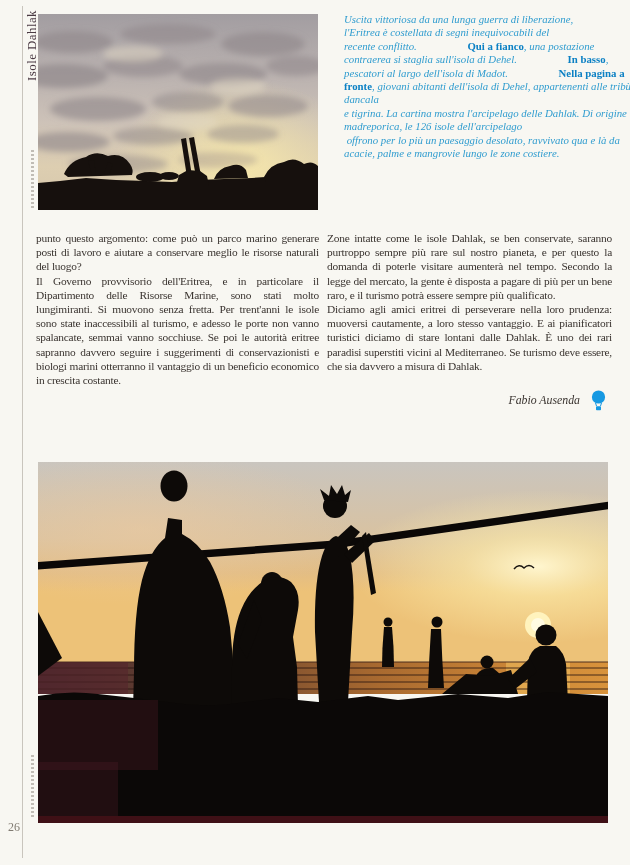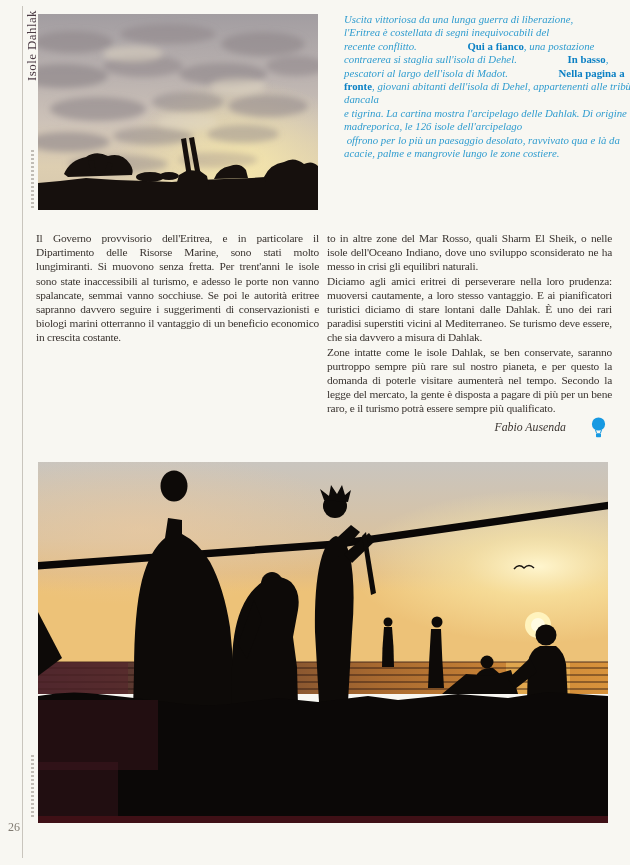--- a/index.html
+++ b/index.html
@@ -20,22 +20,22 @@
   .credit-bottom{left:31px;top:755px;height:62px;}
   .caption{position:absolute;left:344px;top:13px;width:296px;
         font-size:10.8px;line-height:13.4px;color:#2f9ccf;white-space:pre-wrap;}
   .seg-italic{font-style:italic;}
   .seg-bold{font-style:normal;font-weight:bold;color:#0b80c4;padding-left:48px;}
   .column{position:absolute;top:231px;font-size:11.4px;line-height:14.2px;
         letter-spacing:-0.22px;color:#3a3430;}
   .column p{margin:0;text-align:justify;}
   .column-left{left:36px;width:283px;}
   .column-right{left:327px;width:285px;}
-  .byline-row{display:flex;justify-content:flex-end;align-items:center;gap:25px;
-        padding-right:6px;margin-top:1px;}
+  .byline-row{display:flex;justify-content:flex-end;align-items:center;gap:11px;
+        padding-right:6px;margin-top:17px;}
   .byline{font-style:italic;font-size:11.8px;letter-spacing:0;color:#3a3430;}
 </style>
 </head>
 <body>
 
 <div class="page">
 
   <div class="sidebar-rule"></div>
   <div class="section-label">Isole Dahlak</div>
   <div class="page-number">26</div>
@@ -101,27 +101,27 @@
     </svg>
   </div>
 
   <div class="caption"><span class="seg-italic">Uscita vittoriosa da una lunga guerra di liberazione,
 l'Eritrea è costellata di segni inequivocabili del
 recente conflitto. </span><span class="seg-bold">Qui a fianco</span><span class="seg-italic">, una postazione contraerea si staglia sull'isola di Dehel. </span><span class="seg-bold">In basso</span><span class="seg-italic">, pescatori al largo dell'isola di Madot. </span><span class="seg-bold">Nella pagina a fronte</span><span class="seg-italic">, giovani abitanti dell'isola di Dehel, appartenenti alle tribù dancala
 e tigrina. La cartina mostra l'arcipelago delle Dahlak. Di origine madreporica, le 126 isole dell'arcipelago
  offrono per lo più un paesaggio desolato, ravvivato qua e là da acacie, palme e mangrovie lungo le zone costiere.</span></div>
 
   <div class="column column-left">
+      <p>punto questo argomento: come può un parco marino generare posti di lavoro e aiutare a conservare meglio le risorse naturali del luogo?</p>
       <p>Il Governo provvisorio dell'Eritrea, e in particolare il Dipartimento delle Risorse Marine, sono stati molto lungimiranti. Si muovono senza fretta. Per trent'anni le isole sono state inaccessibili al turismo, e adesso le porte non vanno spalancate, semmai vanno socchiuse. Se poi le autorità eritree sapranno davvero seguire i suggerimenti di conservazionisti e biologi marini otterranno il vantaggio di un beneficio economico in crescita costante.</p>
     </div>
   <div class="column column-right">
     <div>
-        <p>to in altre zone del Mar Rosso, quali Sharm El Sheik, o nelle isole dell'Oceano Indiano, dove uno sviluppo sconsiderato ne ha messo in crisi gli equilibri naturali.</p>
+        <p>Zone intatte come le isole Dahlak, se ben conservate, saranno purtroppo sempre più rare sul nostro pianeta, e per questo la domanda di poterle visitare aumenterà nel tempo. Secondo la legge del mercato, la gente è disposta a pagare di più per un bene raro, e il turismo potrà essere sempre più qualificato.</p>
         <p>Diciamo agli amici eritrei di perseverare nella loro prudenza: muoversi cautamente, a loro stesso vantaggio. E ai pianificatori turistici diciamo di stare lontani dalle Dahlak. È uno dei rari paradisi superstiti vicini al Mediterraneo. Se turismo deve essere, che sia davvero a misura di Dahlak.</p>
-        <p>Zone intatte come le isole Dahlak, se ben conservate, saranno purtroppo sempre più rare sul nostro pianeta, e per questo la domanda di poterle visitare aumenterà nel tempo. Secondo la legge del mercato, la gente è disposta a pagare di più per un bene raro, e il turismo potrà essere sempre più qualificato.</p>
       </div>
     <div class="byline-row">
       <span class="byline">Fabio Ausenda</span>
       <svg width="15" height="21" viewBox="0 0 15 21">
         <circle cx="7.5" cy="7" r="6.6" fill="#1799e2"></circle>
         <path d="M4.5,13 L5.5,16 M10.5,13 L9.5,16" stroke="#1799e2" stroke-width="1"></path>
         <rect x="5" y="16.2" width="5" height="4" rx="0.8" fill="#1799e2"></rect>
       </svg>
     </div>
   </div>

